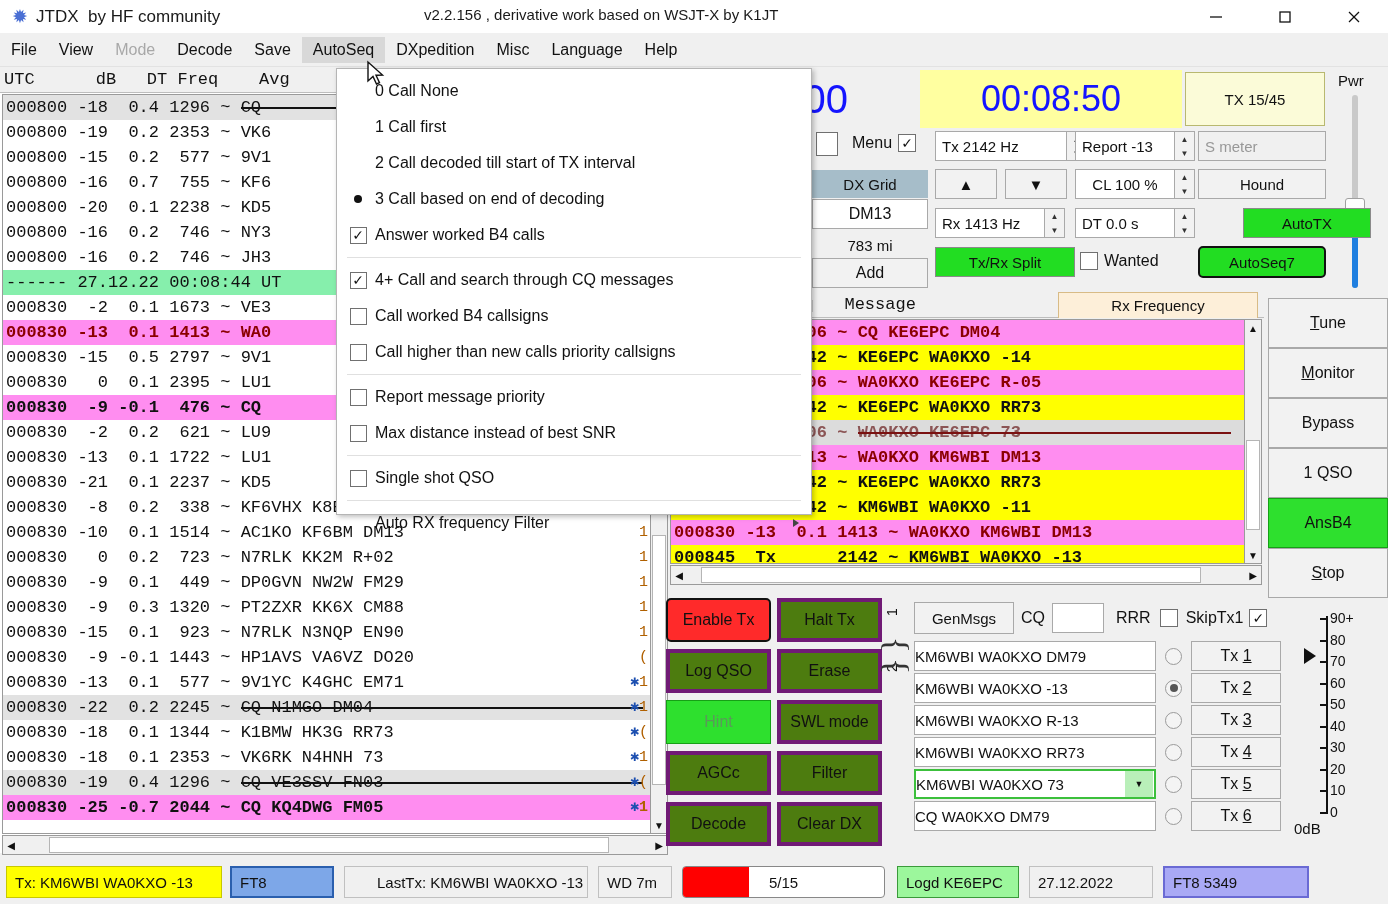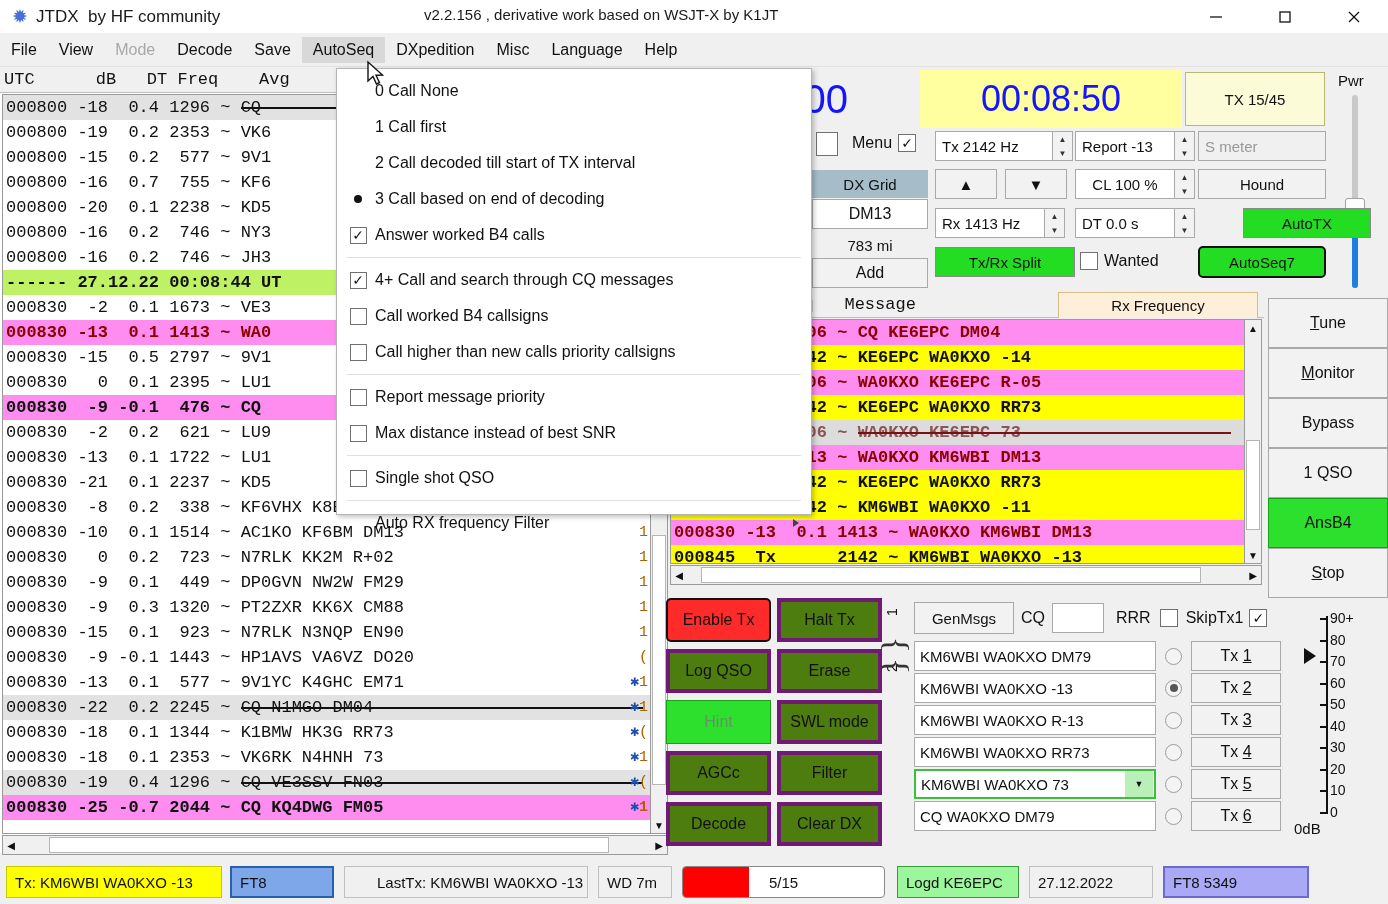--- a/index.html
+++ b/index.html
@@ -79,21 +79,21 @@
   .dp-row {
     height: 25px; line-height: 25px;
     font-family: "Liberation Mono", monospace;
     font-size: 17px; white-space: pre;
     padding-left: 3px;
     color: #111; position: relative;
   }
   .dp-row.cq      { background: #e2e2e2; }
   .dp-row.mine    { background: #ff8df0; color: #8b0000; font-weight: bold; }
   .dp-row.mine2   { background: #ff8df0; color: #111; font-weight: bold; }
-  .dp-row.sep     { background: #bef264; font-weight: bold; }
+  .dp-row.sep     { background: #86efac; font-weight: normal; }
   .dp-row .strike {
     position: absolute; height: 2px; background: #111;
   }
   .dp-mark {
     position: absolute; right: 2px; top: 0;
     font-family: "Liberation Mono", monospace; font-size: 15px;
     color: #b06000;
   }
   .dp-mark .star { color: #1c4fb0; }
   
@@ -356,21 +356,21 @@
     font-size: 16px; color: #111;
     display: flex; align-items: center; justify-content: center;
   }
   .txbtn.red { background: #ff2a2a; border: 2px solid #111; border-radius: 5px; color:#111; }
   .txbtn.green { background: #2ee02e; border: 1px solid #16a016; color: #5a9a5a; }
 
   .msgrow { display: flex; align-items: center; height: 32px; }
   .msgfld {
     width: 242px; height: 30px; background: #fff;
     border: 1px solid #a9a9a9; font-size: 15px; color: #111;
-    display: flex; align-items: center; padding-left: 5px;
+    display: flex; align-items: center; 
   }
   .msgfld.sel { border: 2px solid #3cc03c; }
   .msg-dd {
     width: 28px; height: 26px; background: #b9efb9;
     display: flex; align-items: center; justify-content: center;
     font-size: 9px; color: #111; margin-left: auto; margin-right: 1px;
   }
   .radio {
     width: 17px; height: 17px; border-radius: 50%;
     border: 1px solid #9a9a9a; background: #f4f4f4;
@@ -518,21 +518,21 @@
   </div>
 
   <div class="ctl" style="left:816px;top:132px;">
     <div class="chkbox" style="width:22px;height:24px;"></div>
   </div>
   <div class="ctl chk-wrap" style="left:852px;top:134px;">
     <span style="font-size:16px;color:#111;">Menu</span>
     <span class="chkbox">✓</span>
   </div>
   <div class="ctl" style="left:935px;top:131px;display:flex;">
-    <div class="fld" style="width:118px;text-align:center;">Tx  2142 Hz</div>
+    <div class="fld" style="width:132px;text-align:center;">Tx  2142 Hz</div>
     <div class="spin">
         <div>▲</div>
         <div>▼</div>
       </div>
   </div>
   <div class="ctl" style="left:1075px;top:131px;display:flex;">
     <div class="fld" style="width:100px;">Report -13</div>
     <div class="spin">
         <div>▲</div>
         <div>▼</div>

